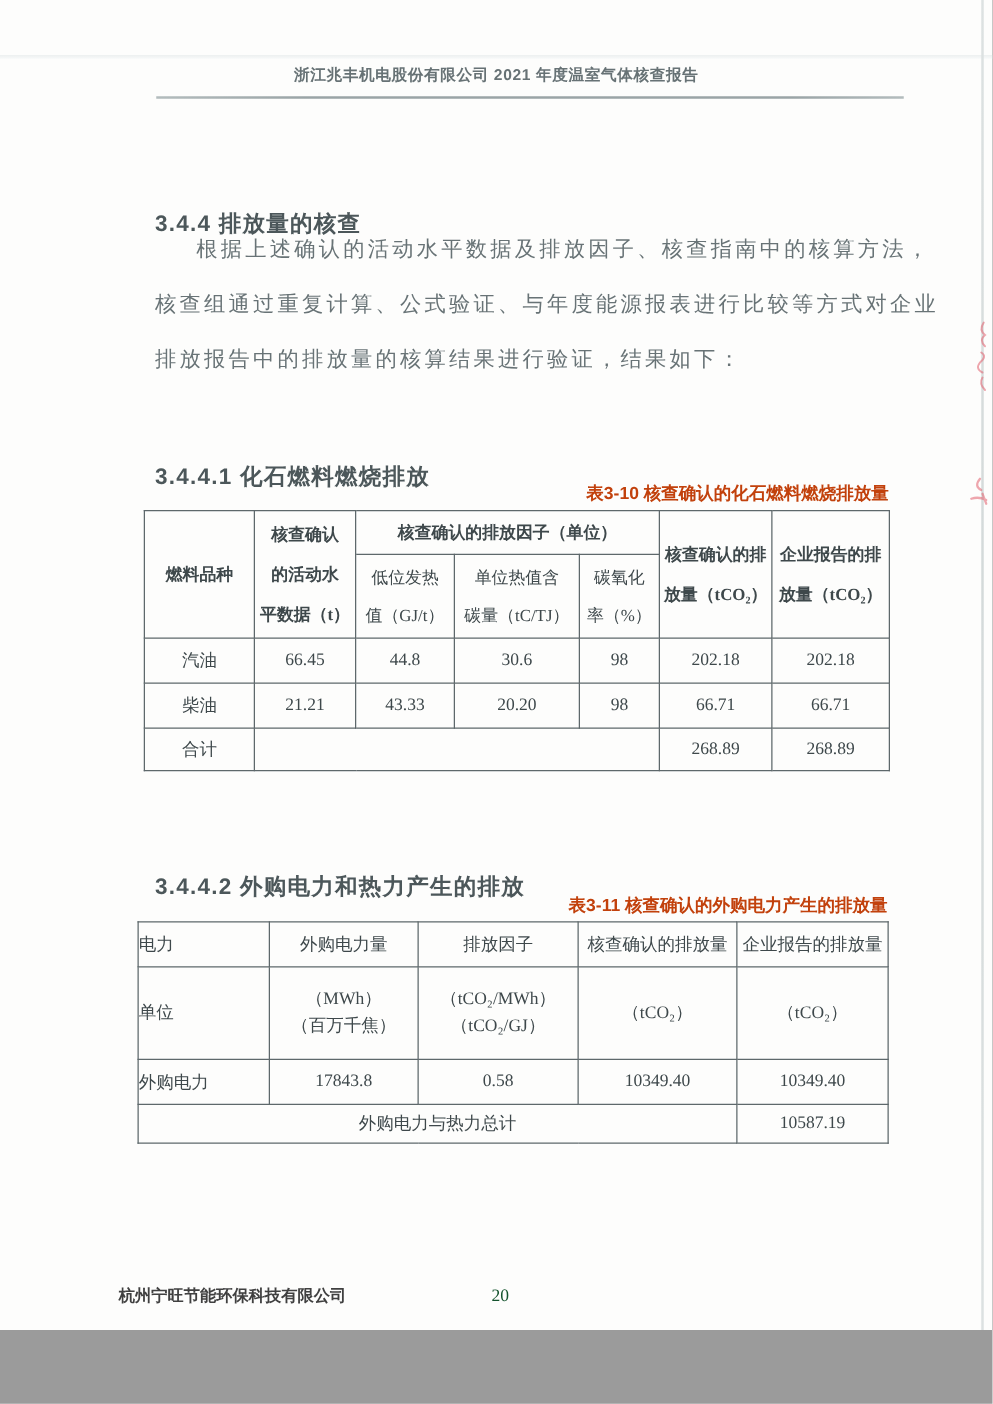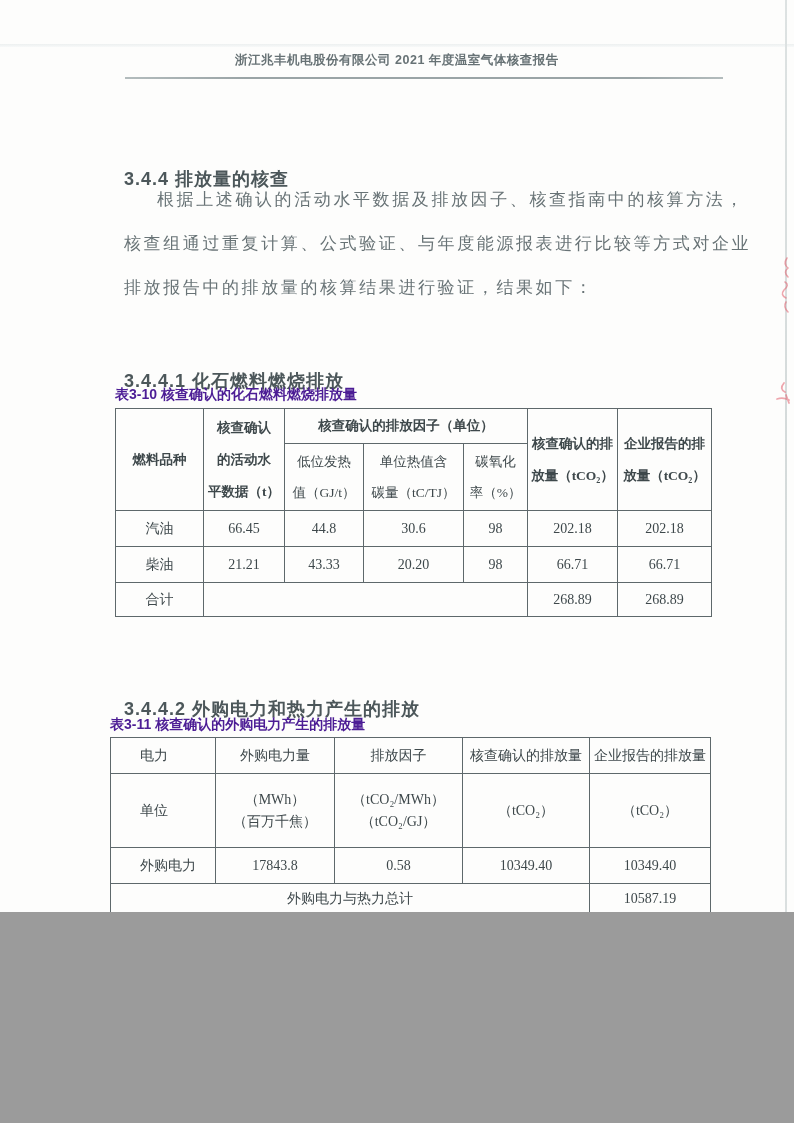--- a/index.html
+++ b/index.html
@@ -1,18 +1,18 @@
 <!DOCTYPE html>
 <html><head>
 <meta charset="utf-8">
 <style>
   html,body{margin:0;padding:0;background:#9b9b9b;}
   .page{
     position:relative;
-    width:794px;height:912px;
+    width:794px;height:1064px;
     margin:0 auto;
     background:#fdfdfc;
     overflow:hidden;
     font-family:"Liberation Serif","DejaVu Serif",serif;
     color:#4a5457;
   }
   .scan-top-line{position:absolute;top:44px;left:0;width:794px;height:3px;
     background:linear-gradient(to bottom,#edf0f0,#f7f9f9);}
   .page-edge-line{position:absolute;top:0;left:785px;width:2px;height:1123px;
     background:linear-gradient(to bottom,#dde2e2 0%,#d4dada 40%,#dde2e2 100%);}
@@ -31,39 +31,39 @@
   .h-344{top:128px;}
   .h-3441{top:330px;}
   .h-3442{top:658px;}
   .body-para{
     position:absolute;top:178px;left:124px;width:600px;
     font-size:17px;line-height:44px;letter-spacing:2.6px;color:#68737 6;color:#687376;
   }
   .body-para .ln{white-space:nowrap;}
   .body-para .indent{text-indent:33px;}
   .tbl-caption{
-    position:absolute;text-align:left;
+    position:absolute;text-align:right;
     font-family:"Liberation Sans","DejaVu Sans",sans-serif;
-    font-weight:bold;font-size:14px;color:#4c1d95;
+    font-weight:bold;font-size:14px;color:#c2410c;
   }
   .cap-310{top:386px;left:115px;width:596px;}
   .cap-311{top:716px;left:110px;width:600px;}
   table.rpt{
     position:absolute;border-collapse:collapse;table-layout:fixed;
     font-size:14px;color:#3e484b;
   }
   table.rpt td{
     border:1.6px solid #5e686b;text-align:center;vertical-align:middle;
     padding:0 2px;overflow:hidden;
   }
   .t310{top:408px;left:115px;width:596px;}
   .t310 td.hd{font-size:13.5px;line-height:32px;}
   .t311{top:737px;left:110px;width:600px;}
   .t311 td.hd{font-size:14px;}
-  .t311 td.left{text-align:left;padding-left:29px;}
+  .t311 td.left{text-align:left;padding-left:0;}
   .pre{white-space:pre-line;}
   .row-h35 td{height:35px;}
   .row-h33 td{height:33px;}
   .row-h30 td{height:30px;}
   .t310 tr.grp td{height:34px;font-weight:bold;}
   .t310 tr.sub td{height:66px;line-height:31px;}
   .t311 tr.r1 td{height:35px;}
   .t311 tr.r2 td{height:73px;line-height:22px;}
   .footer-company{
     position:absolute;top:1028px;left:95px;

